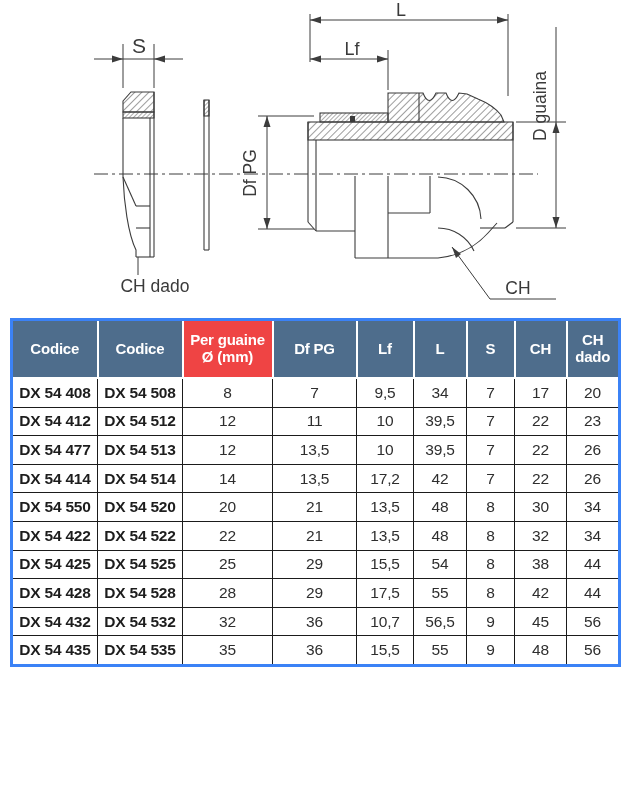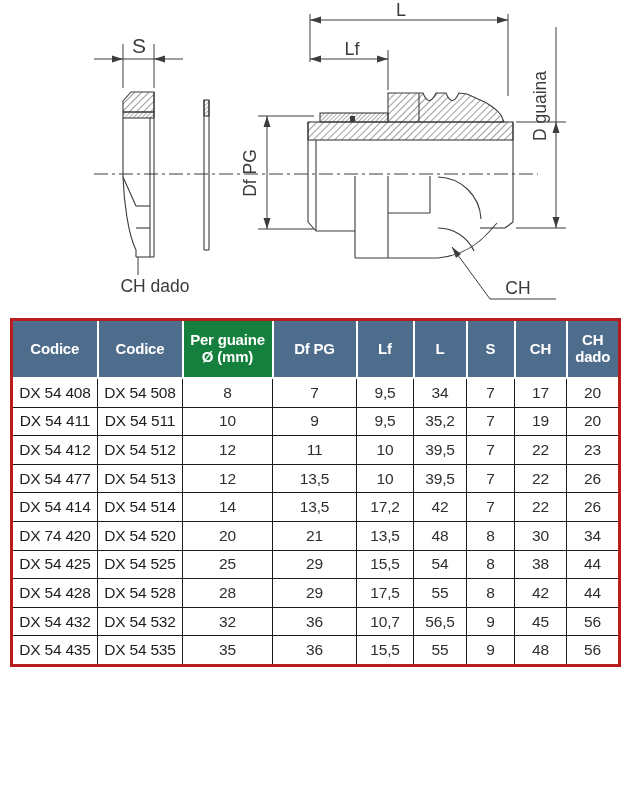--- a/index.html
+++ b/index.html
@@ -6,35 +6,35 @@
   #page {
     position:relative; width:623px; height:797px; background:#ffffff;
     font-family:"Liberation Sans", sans-serif; overflow:hidden;
   }
   #drawing { position:absolute; left:0; top:0; }
   svg text { font-family:"Liberation Sans", sans-serif; fill:#3a3a3a; }
 
   #spec-table {
     position:absolute; left:10px; top:318px;
     border-collapse:collapse; table-layout:fixed; width:608px;
-    border:3px solid #b91c1c;
+    border:3px solid #3b82f6;
   }
   #spec-table th {
     border:2.5px solid #ffffff;
     color:#ffffff; font-weight:bold; font-size:15px; line-height:1.12;
     text-align:center; vertical-align:middle; padding:2px 1px; height:52px;
     letter-spacing:-0.2px;
   }
   #spec-table td {
     border:1.6px solid #1b1b1b;
     text-align:center; vertical-align:middle;
     font-size:15.5px; color:#2e2e2e; height:27.6px; padding:0;
     letter-spacing:-0.2px;
   }
-  #spec-table td.code { font-weight:normal; color:#1d1d1d; }
+  #spec-table td.code { font-weight:bold; color:#1d1d1d; }
 </style>
 </head>
 <body>
 
 <div id="page">
 
   <svg id="drawing" width="623" height="314" viewBox="0 0 623 314">
     <defs>
       <pattern id="hA" patternUnits="userSpaceOnUse" width="5" height="5" patternTransform="rotate(45)">
         <line x1="0" y1="0" x2="0" y2="5" stroke="#4a4a4a" stroke-width="1.1"></line>
@@ -163,21 +163,21 @@
         <col style="width:57px">
         <col style="width:53px">
       <col style="width:48px">
         <col style="width:52px">
         <col style="width:53px">
     </colgroup>
     <thead>
       <tr>
           <th style="background: rgb(78, 109, 140); color: rgb(255, 255, 255);">Codice</th>
           <th style="background: rgb(78, 109, 140); color: rgb(255, 255, 255);">Codice</th>
-          <th style="background: #15803d; color: rgb(255, 255, 255);">Per guaine Ø (mm)</th>
+          <th style="background: #ef4444; color: rgb(255, 255, 255);">Per guaine Ø (mm)</th>
           <th style="background: rgb(78, 109, 140); color: rgb(255, 255, 255);">Df PG</th>
           <th style="background: rgb(78, 109, 140); color: rgb(255, 255, 255);">Lf</th>
           <th style="background: rgb(78, 109, 140); color: rgb(255, 255, 255);">L</th>
           <th style="background: rgb(78, 109, 140); color: rgb(255, 255, 255);">S</th>
           <th style="background: rgb(78, 109, 140); color: rgb(255, 255, 255);">CH</th>
           <th style="background: rgb(78, 109, 140); color: rgb(255, 255, 255);">CH dado</th>
         </tr>
     </thead>
     <tbody>
         <tr>
@@ -185,31 +185,20 @@
           <td class="code">DX 54 508</td>
           <td>8</td>
           <td>7</td>
           <td>9,5</td>
           <td>34</td>
           <td>7</td>
           <td>17</td>
           <td>20</td>
         </tr>
         <tr>
-          <td class="code">DX 54 411</td>
-          <td class="code">DX 54 511</td>
-          <td>10</td>
-          <td>9</td>
-          <td>9,5</td>
-          <td>35,2</td>
-          <td>7</td>
-          <td>19</td>
-          <td>20</td>
-        </tr>
-        <tr>
           <td class="code">DX 54 412</td>
           <td class="code">DX 54 512</td>
           <td>12</td>
           <td>11</td>
           <td>10</td>
           <td>39,5</td>
           <td>7</td>
           <td>22</td>
           <td>23</td>
         </tr>
@@ -229,28 +218,39 @@
           <td class="code">DX 54 514</td>
           <td>14</td>
           <td>13,5</td>
           <td>17,2</td>
           <td>42</td>
           <td>7</td>
           <td>22</td>
           <td>26</td>
         </tr>
         <tr>
-          <td class="code">DX 74 420</td>
+          <td class="code">DX 54 550</td>
           <td class="code">DX 54 520</td>
           <td>20</td>
           <td>21</td>
           <td>13,5</td>
           <td>48</td>
           <td>8</td>
           <td>30</td>
+          <td>34</td>
+        </tr>
+        <tr>
+          <td class="code">DX 54 422</td>
+          <td class="code">DX 54 522</td>
+          <td>22</td>
+          <td>21</td>
+          <td>13,5</td>
+          <td>48</td>
+          <td>8</td>
+          <td>32</td>
           <td>34</td>
         </tr>
         <tr>
           <td class="code">DX 54 425</td>
           <td class="code">DX 54 525</td>
           <td>25</td>
           <td>29</td>
           <td>15,5</td>
           <td>54</td>
           <td>8</td>

